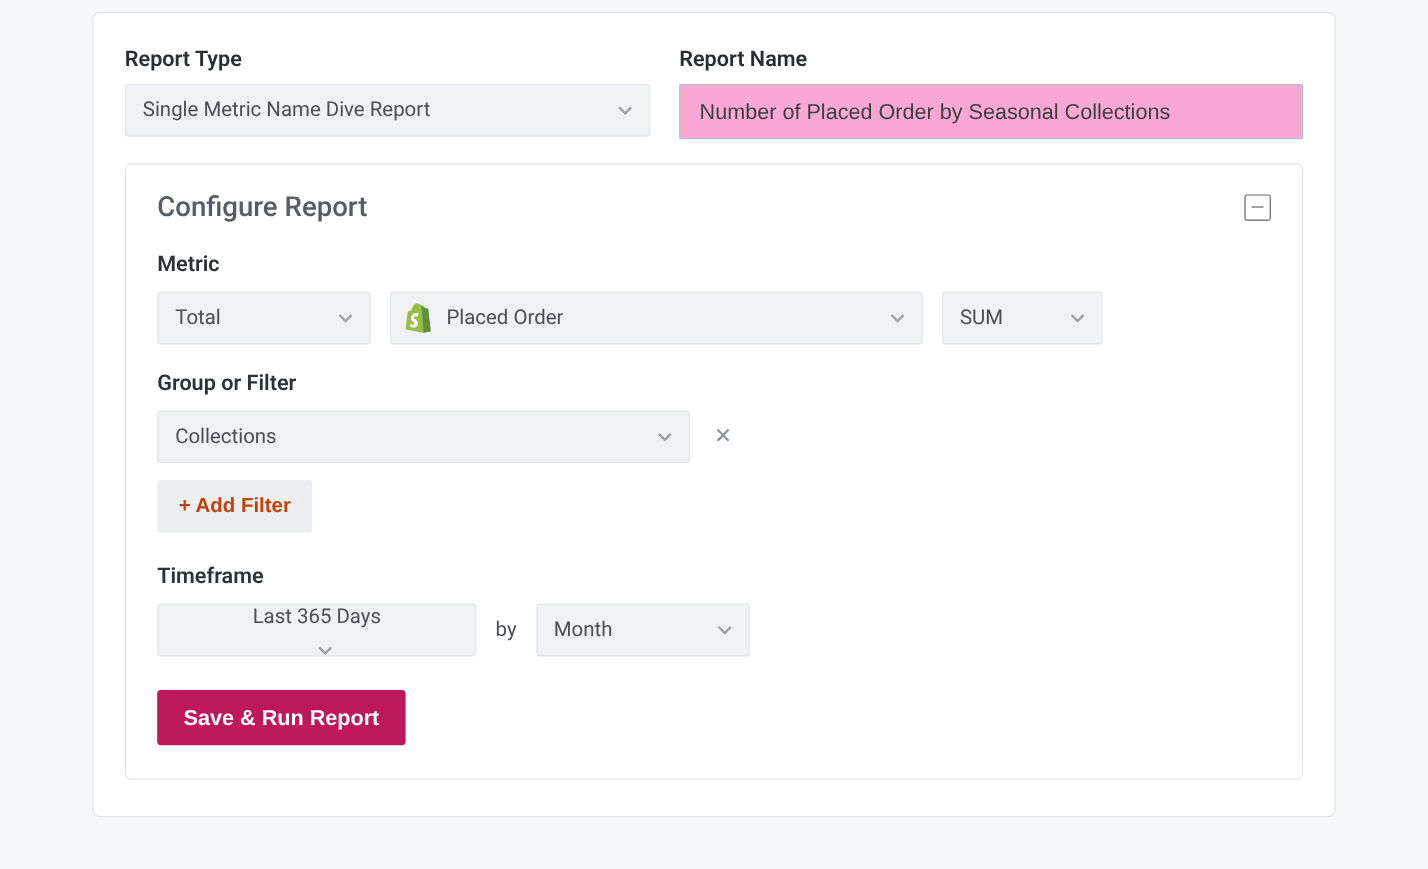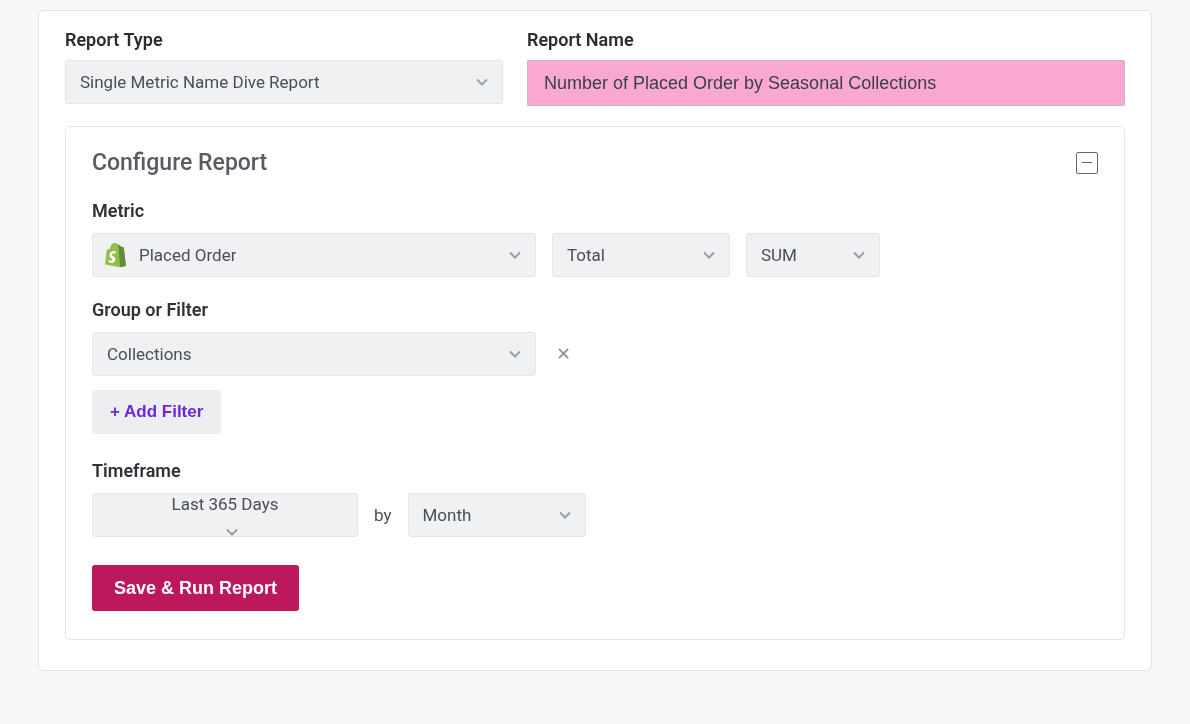--- a/index.html
+++ b/index.html
@@ -10,22 +10,22 @@
     body {
       font-family: -apple-system, BlinkMacSystemFont, "Segoe UI", Roboto, "Helvetica Neue", Arial, sans-serif;
       background: #f7f8f9;
       padding: 10px;
       color: #3b3f44;
     }
     .card {
       background: #fff;
       border: 1px solid #e0e3e7;
       border-radius: 6px;
-      padding: 18px 26px 30px 26px;
-      width: 1114px;
+      padding: 28px 26px 30px 26px;
+      width: 1036px;
       margin: 0 auto;
     }
     .top-row {
       display: flex;
       gap: 24px;
       margin-bottom: 20px;
     }
     .field {
       display: flex;
       flex-direction: column;
@@ -130,21 +130,21 @@
     .add-filter-btn {
       display: inline-flex;
       align-items: center;
       background: #eceeef;
       border: none;
       border-radius: 2px;
       height: 44px;
       padding: 0 18px;
       font-size: 17px;
       font-weight: 600;
-      color: #6d28d9;
+      color: #c2410c;
       cursor: pointer;
       margin-bottom: 26px;
     }
     .by-label {
       font-size: 17px;
       color: #4c5056;
     }
     .primary-btn {
       display: inline-flex;
       align-items: center;
@@ -189,39 +189,39 @@
     <div class="config-header">
       <div class="config-title">Configure Report</div>
       <div class="collapse-btn">
         <div class="minus"></div>
       </div>
     </div>
 
     
     <div class="section-label">Metric</div>
     <div class="row">
+      <div class="select" style="width:178px;">
+        <span>Total</span>
+        <svg class="caret" width="12" height="8" viewBox="0 0 12 8">
+            <path d="M1 1.5 L6 6.5 L11 1.5" fill="none" stroke="#9ba0a6" stroke-width="2"></path>
+          </svg>
+      </div>
       <div class="select select-with-icon" style="width:444px;">
         <div class="select-content">
           <svg class="shopify-icon" viewBox="0 0 24 26">
             <path fill="#95BF47" d="M20.8 5.4c0-.1-.1-.2-.2-.2s-1.9-.1-1.9-.1-1.3-1.3-1.5-1.4c-.1-.1-.4-.1-.5 0 0 0-.3.1-.7.2-.1-.3-.2-.6-.4-.9-.5-1-1.3-1.5-2.2-1.5-.1 0-.1 0-.2 0-.1-.1-.1-.1-.2-.2-.4-.4-.9-.6-1.5-.6-1.2 0-2.4 1-3.3 2.5-.7 1.1-1.2 2.4-1.3 3.5-1.4.4-2.3.7-2.3.7-.7.2-.7.2-.8.9C3.7 8.8 2 22.6 2 22.6l15 2.6L23 24S20.9 5.5 20.8 5.4z"></path>
             <path fill="#5E8E3E" d="M17 3.7s-1.3-1.3-1.5-1.4c-.1-.1-.2-.1-.3-.1L17 25.2 23 24S20.9 5.5 20.8 5.4c0-.1-.1-.2-.2-.2s-1.9-.1-1.9-.1L17 3.7z"></path>
             <path fill="#FFF" d="M12.8 9.1l-.8 2.8s-.8-.4-1.8-.3c-1.4.1-1.4 1-1.4 1.2.1 1.2 3.3 1.5 3.5 4.3.1 2.2-1.2 3.8-3.1 3.9-2.3.1-3.6-1.2-3.6-1.2l.5-2.1s1.3 1 2.3.9c.7 0 .9-.6.9-1-.1-1.6-2.7-1.5-2.8-4.1-.1-2.2 1.3-4.4 4.4-4.6 1.2 0 1.9.2 1.9.2z"></path>
           </svg>
           <span>Placed Order</span>
         </div>
         <svg class="caret" width="12" height="8" viewBox="0 0 12 8">
             <path d="M1 1.5 L6 6.5 L11 1.5" fill="none" stroke="#9ba0a6" stroke-width="2"></path>
           </svg>
       </div>
-      <div class="select" style="width:178px;">
-        <span>Total</span>
-        <svg class="caret" width="12" height="8" viewBox="0 0 12 8">
-            <path d="M1 1.5 L6 6.5 L11 1.5" fill="none" stroke="#9ba0a6" stroke-width="2"></path>
-          </svg>
-      </div>
       <div class="select" style="width:134px;">
         <span>SUM</span>
         <svg class="caret" width="12" height="8" viewBox="0 0 12 8">
             <path d="M1 1.5 L6 6.5 L11 1.5" fill="none" stroke="#9ba0a6" stroke-width="2"></path>
           </svg>
       </div>
     </div>
 
     
     <div class="section-label">Group or Filter</div>

